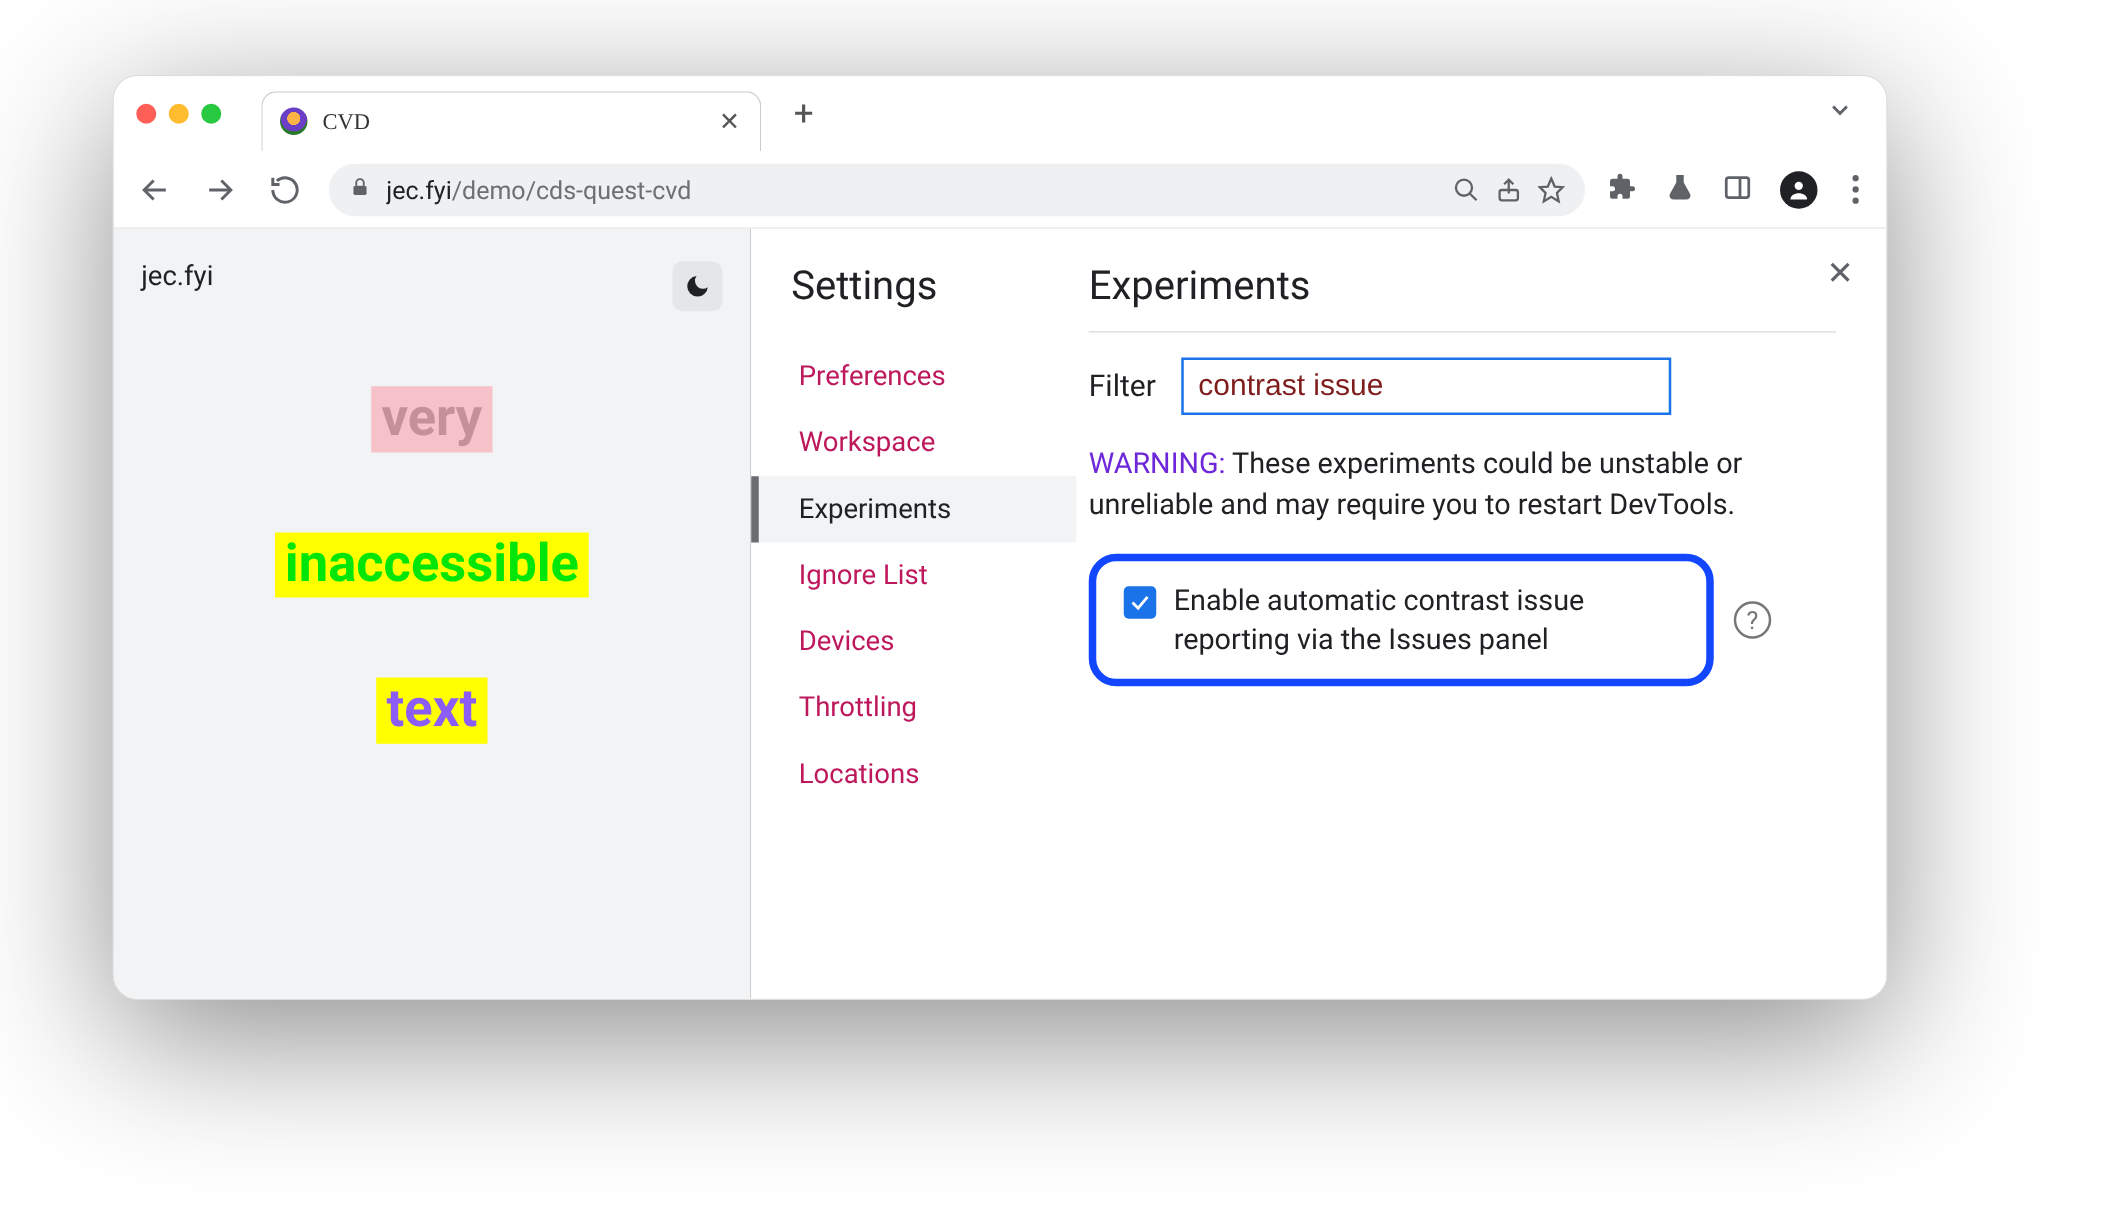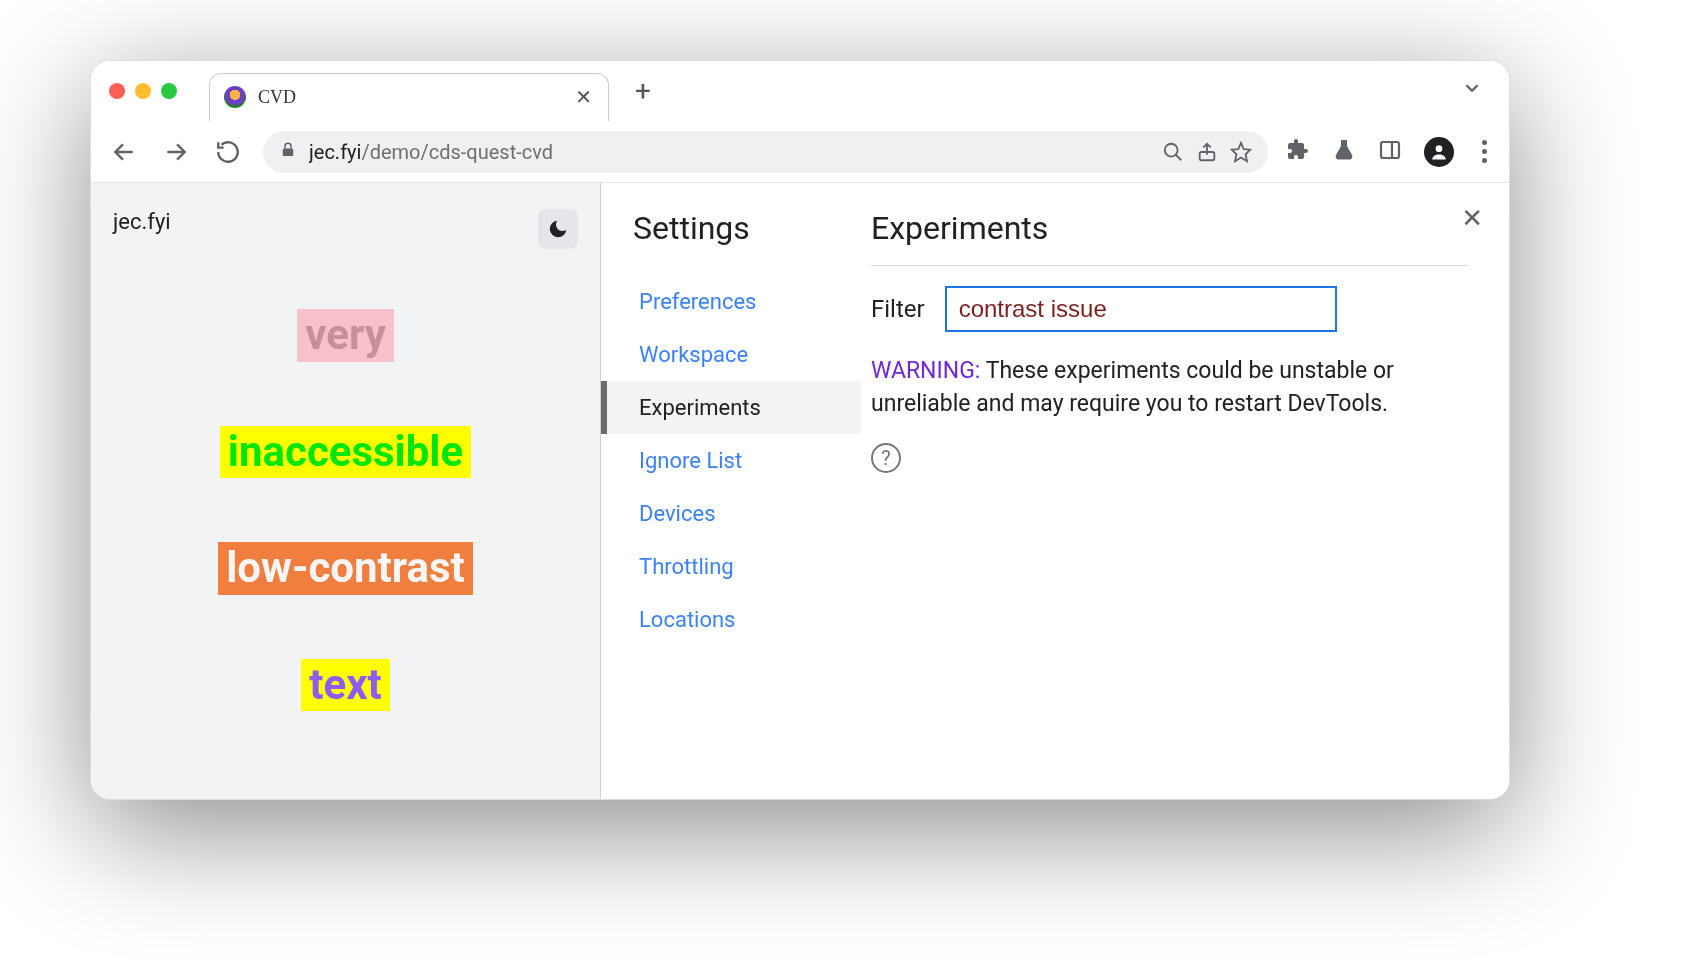--- a/index.html
+++ b/index.html
@@ -133,21 +133,21 @@
   .devtools-pane { flex:1; display:flex; position:relative; background:#fff; }
   .devtools-close {
     position:absolute; top: 20px; right: 26px; font-size: 26px; color:#5f6368; cursor:pointer;
   }
   .settings-nav {
     width: 260px; padding: 26px 0 0 32px;
   }
   .settings-title { font-size: 32px; color:#202124; margin-bottom: 28px; font-weight: 400;}
   .nav-list { display:flex; flex-direction:column; }
   .nav-item {
-    font-size: 22px; color:#3b82f6; padding: 14px 14px; cursor:pointer;
+    font-size: 22px; color:#be185d; padding: 14px 14px; cursor:pointer;
     border-left: 6px solid transparent; margin-left: -32px; padding-left: 32px;
   }
   .nav-item.selected { background:#f1f3f4; color:#202124; border-left-color:#6a6c6f; }
 
   .settings-body { flex:1; padding: 26px 40px 0 10px; }
   .body-title { font-size: 32px; color:#202124; font-weight:400; margin-bottom: 18px; }
   .body-hr { border:none; border-top:1px solid #d9d9d9; margin-bottom: 20px; }
   .filter-row { display:flex; align-items:center; gap: 20px; margin-bottom: 22px; }
   .filter-label { font-size: 24px; color:#202124; }
   .filter-input {
@@ -286,21 +286,20 @@
           <div class="site-title">jec.fyi</div>
           <div class="theme-toggle">
             <svg viewBox="0 0 24 24">
                 <path d="M21 12.8A9 9 0 1 1 11.2 3a7 7 0 0 0 9.8 9.8z"></path>
               </svg>
           </div>
         </div>
         <div class="words">
           <span class="word w-very">very</span>
           <span class="word w-inacc">inaccessible</span>
-          <span class="word w-low">low-contrast</span>
           <span class="word w-text">text</span>
         </div>
       </div>
 
       <div class="devtools-pane">
         <div class="devtools-close">✕</div>
 
         <div class="settings-nav">
           <div class="settings-title">Settings</div>
           <div class="nav-list">
@@ -318,20 +317,28 @@
           <div class="body-title">Experiments</div>
           <hr class="body-hr">
           <div class="filter-row">
             <span class="filter-label">Filter</span>
             <input class="filter-input" type="text" value="contrast issue" style="">
           </div>
           <div class="warning-text">
             <span class="warn">WARNING:</span><span> These experiments could be unstable or unreliable and may require you to restart DevTools.</span>
           </div>
           <div class="exp-row">
+            <div class="exp-box">
+              <div class="chk">
+                <svg viewBox="0 0 24 24">
+                    <polyline points="4 12 10 18 20 6"></polyline>
+                  </svg>
+              </div>
+              <div class="exp-label">Enable automatic contrast issue reporting via the Issues panel</div>
+            </div>
             <div class="help-icon">?</div>
           </div>
         </div>
       </div>
     </div>
 
   </div>
 </div>
 
 </body></html>

